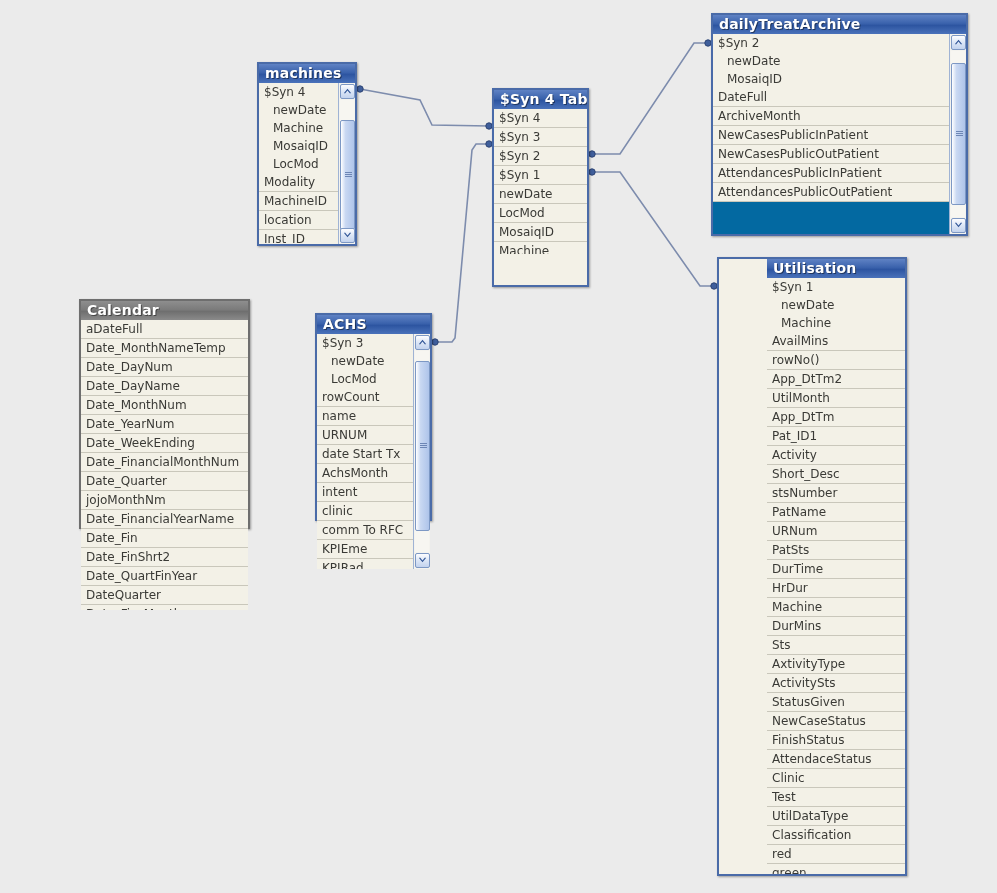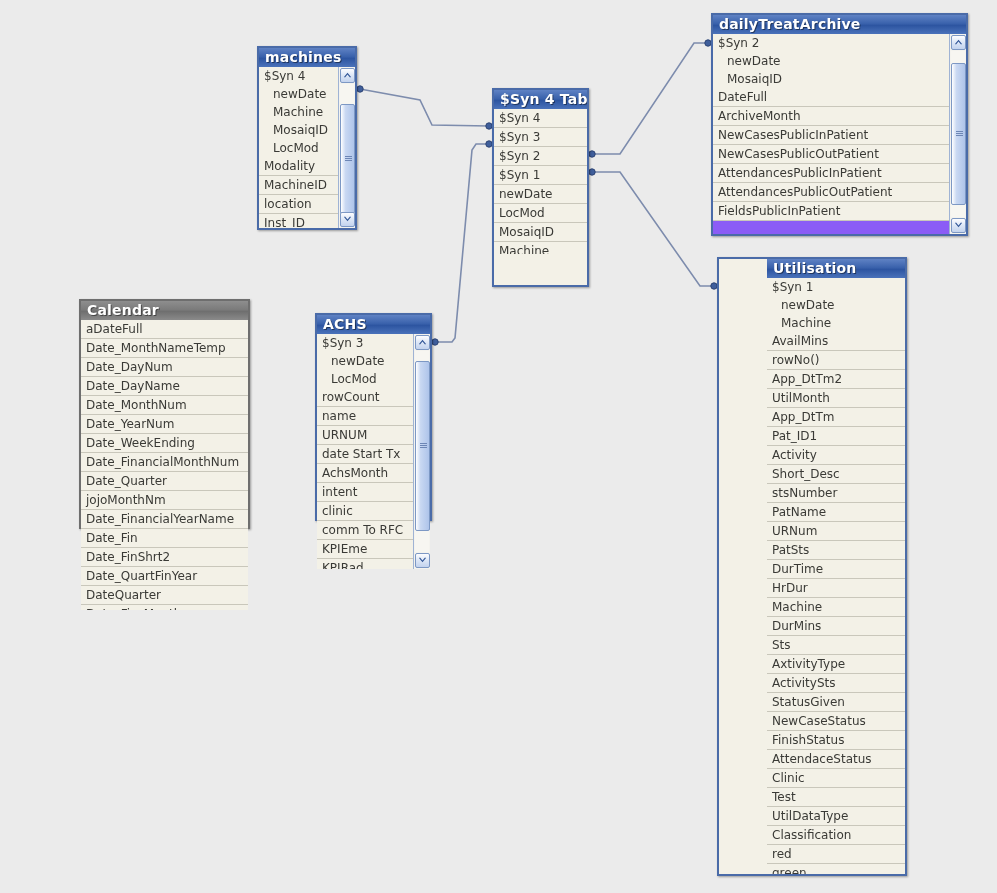--- a/index.html
+++ b/index.html
@@ -58,21 +58,21 @@
     text-shadow: 1px 1px 0 rgba(0,0,0,0.45);
     overflow: hidden;
     white-space: nowrap;
   }
   .tbl.inactive .tbl-title {
     background: linear-gradient(to bottom, #8e8e8e 0%, #7b7b7b 45%, #6f6f6f 55%, #8a8a8a 100%);
   }
 
   .tbl-body {
     position: relative;
-    background: #8b5cf6;
+    background: #0369a1;
     overflow: hidden;
   }
 
   .rows {
     position: absolute;
     left: 0;
     top: 0;
     right: 0;
   }
   .tbl.scrolled .rows { right: 17px; }
@@ -168,21 +168,21 @@
       <path d="M 592 172 L 620 172 L 700 286 L 714 286" class="cline"></path>
       <circle cx="360" cy="89" r="3.2" class="cdot"></circle>
       <circle cx="489" cy="126" r="3.2" class="cdot"></circle>
       <circle cx="435" cy="342" r="3.2" class="cdot"></circle>
       <circle cx="489" cy="144" r="3.2" class="cdot"></circle>
       <circle cx="592" cy="154" r="3.2" class="cdot"></circle>
       <circle cx="708" cy="43" r="3.2" class="cdot"></circle>
       <circle cx="592" cy="172" r="3.2" class="cdot"></circle>
       <circle cx="714" cy="286" r="3.2" class="cdot"></circle>
     </svg>
-<div class="tbl scrolled" style="left: 257px; top: 46px; width: 100px; height: 184px;">
+<div class="tbl scrolled" style="left: 257px; top: 62px; width: 100px; height: 184px;">
       <div class="tbl-title">machines</div>
       <div class="tbl-body" style="height: 161px;">
         <div class="rows">
           <div class="row grouphead">$Syn 4</div>
           <div class="row sub">newDate</div>
           <div class="row sub">Machine</div>
           <div class="row sub">MosaiqID</div>
           <div class="row sub">LocMod</div>
           <div class="row">Modality</div>
           <div class="row">MachineID</div>
@@ -233,21 +233,20 @@
         <div class="rows">
           <div class="row grouphead">$Syn 2</div>
           <div class="row sub">newDate</div>
           <div class="row sub">MosaiqID</div>
           <div class="row">DateFull</div>
           <div class="row">ArchiveMonth</div>
           <div class="row">NewCasesPublicInPatient</div>
           <div class="row">NewCasesPublicOutPatient</div>
           <div class="row">AttendancesPublicInPatient</div>
           <div class="row">AttendancesPublicOutPatient</div>
-          <div class="row">FieldsPublicInPatient</div>
         </div>
         <div class="vscroll">
           <div class="sb-btn sb-up">
             <svg width="9" height="6" viewBox="0 0 9 6">
               <path d="M4.5 0.8 L8 5 L7 5.6 L4.5 2.4 L2 5.6 L1 5 Z" fill="#2f5496"></path>
             </svg>
           </div>
           <div class="sb-track">
             <div class="sb-thumb" style="top: 12px; height: 142px;">
               <span class="sb-grip">

